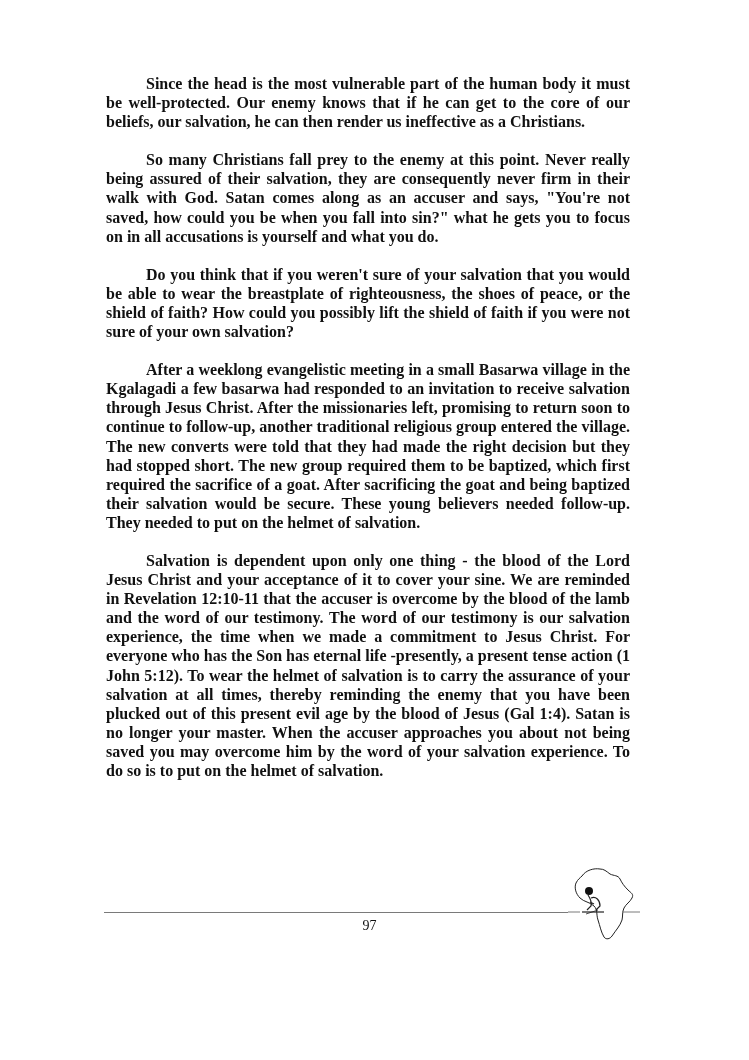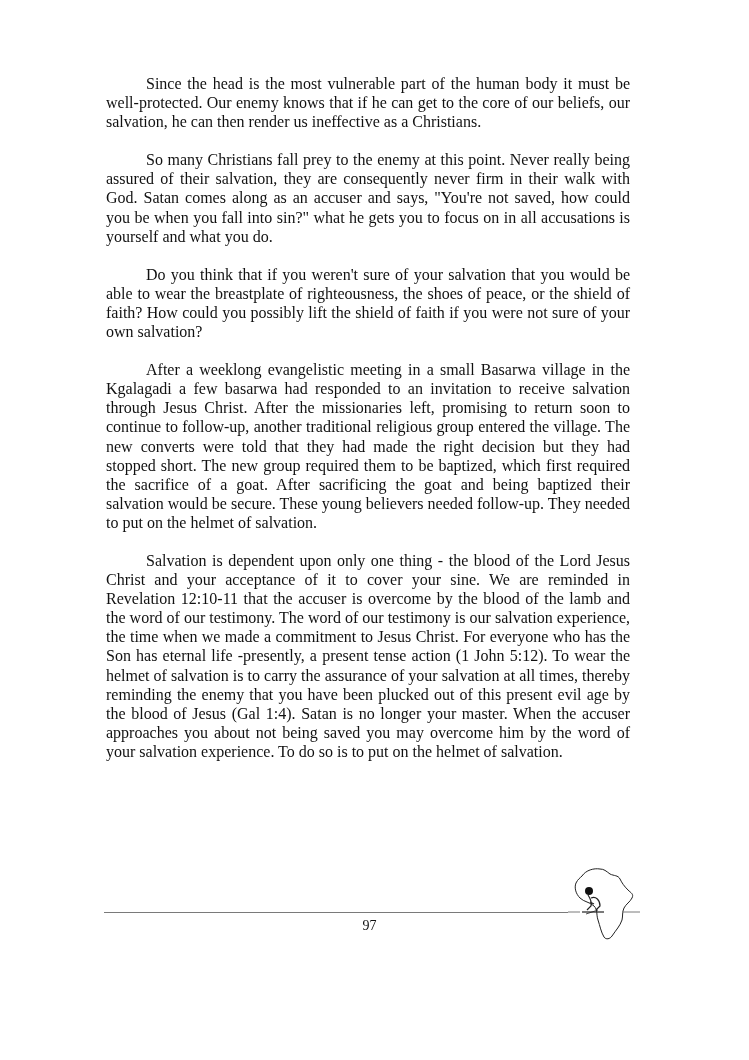--- a/index.html
+++ b/index.html
@@ -27,20 +27,21 @@
       left: 106px;
       top: 74px;
       width: 524px;
       font-size: 16px;
       line-height: 19.1px;
       text-align: justify;
     }
     .body-text p {
       margin: 0 0 19px 0;
       text-indent: 40px;
+      font-weight: bold;
     }
     .footer-rule {
       position: absolute;
       left: 104px;
       top: 912px;
       width: 532px;
       height: 1px;
       background: #7a7a7a;
     }
     .page-number {

